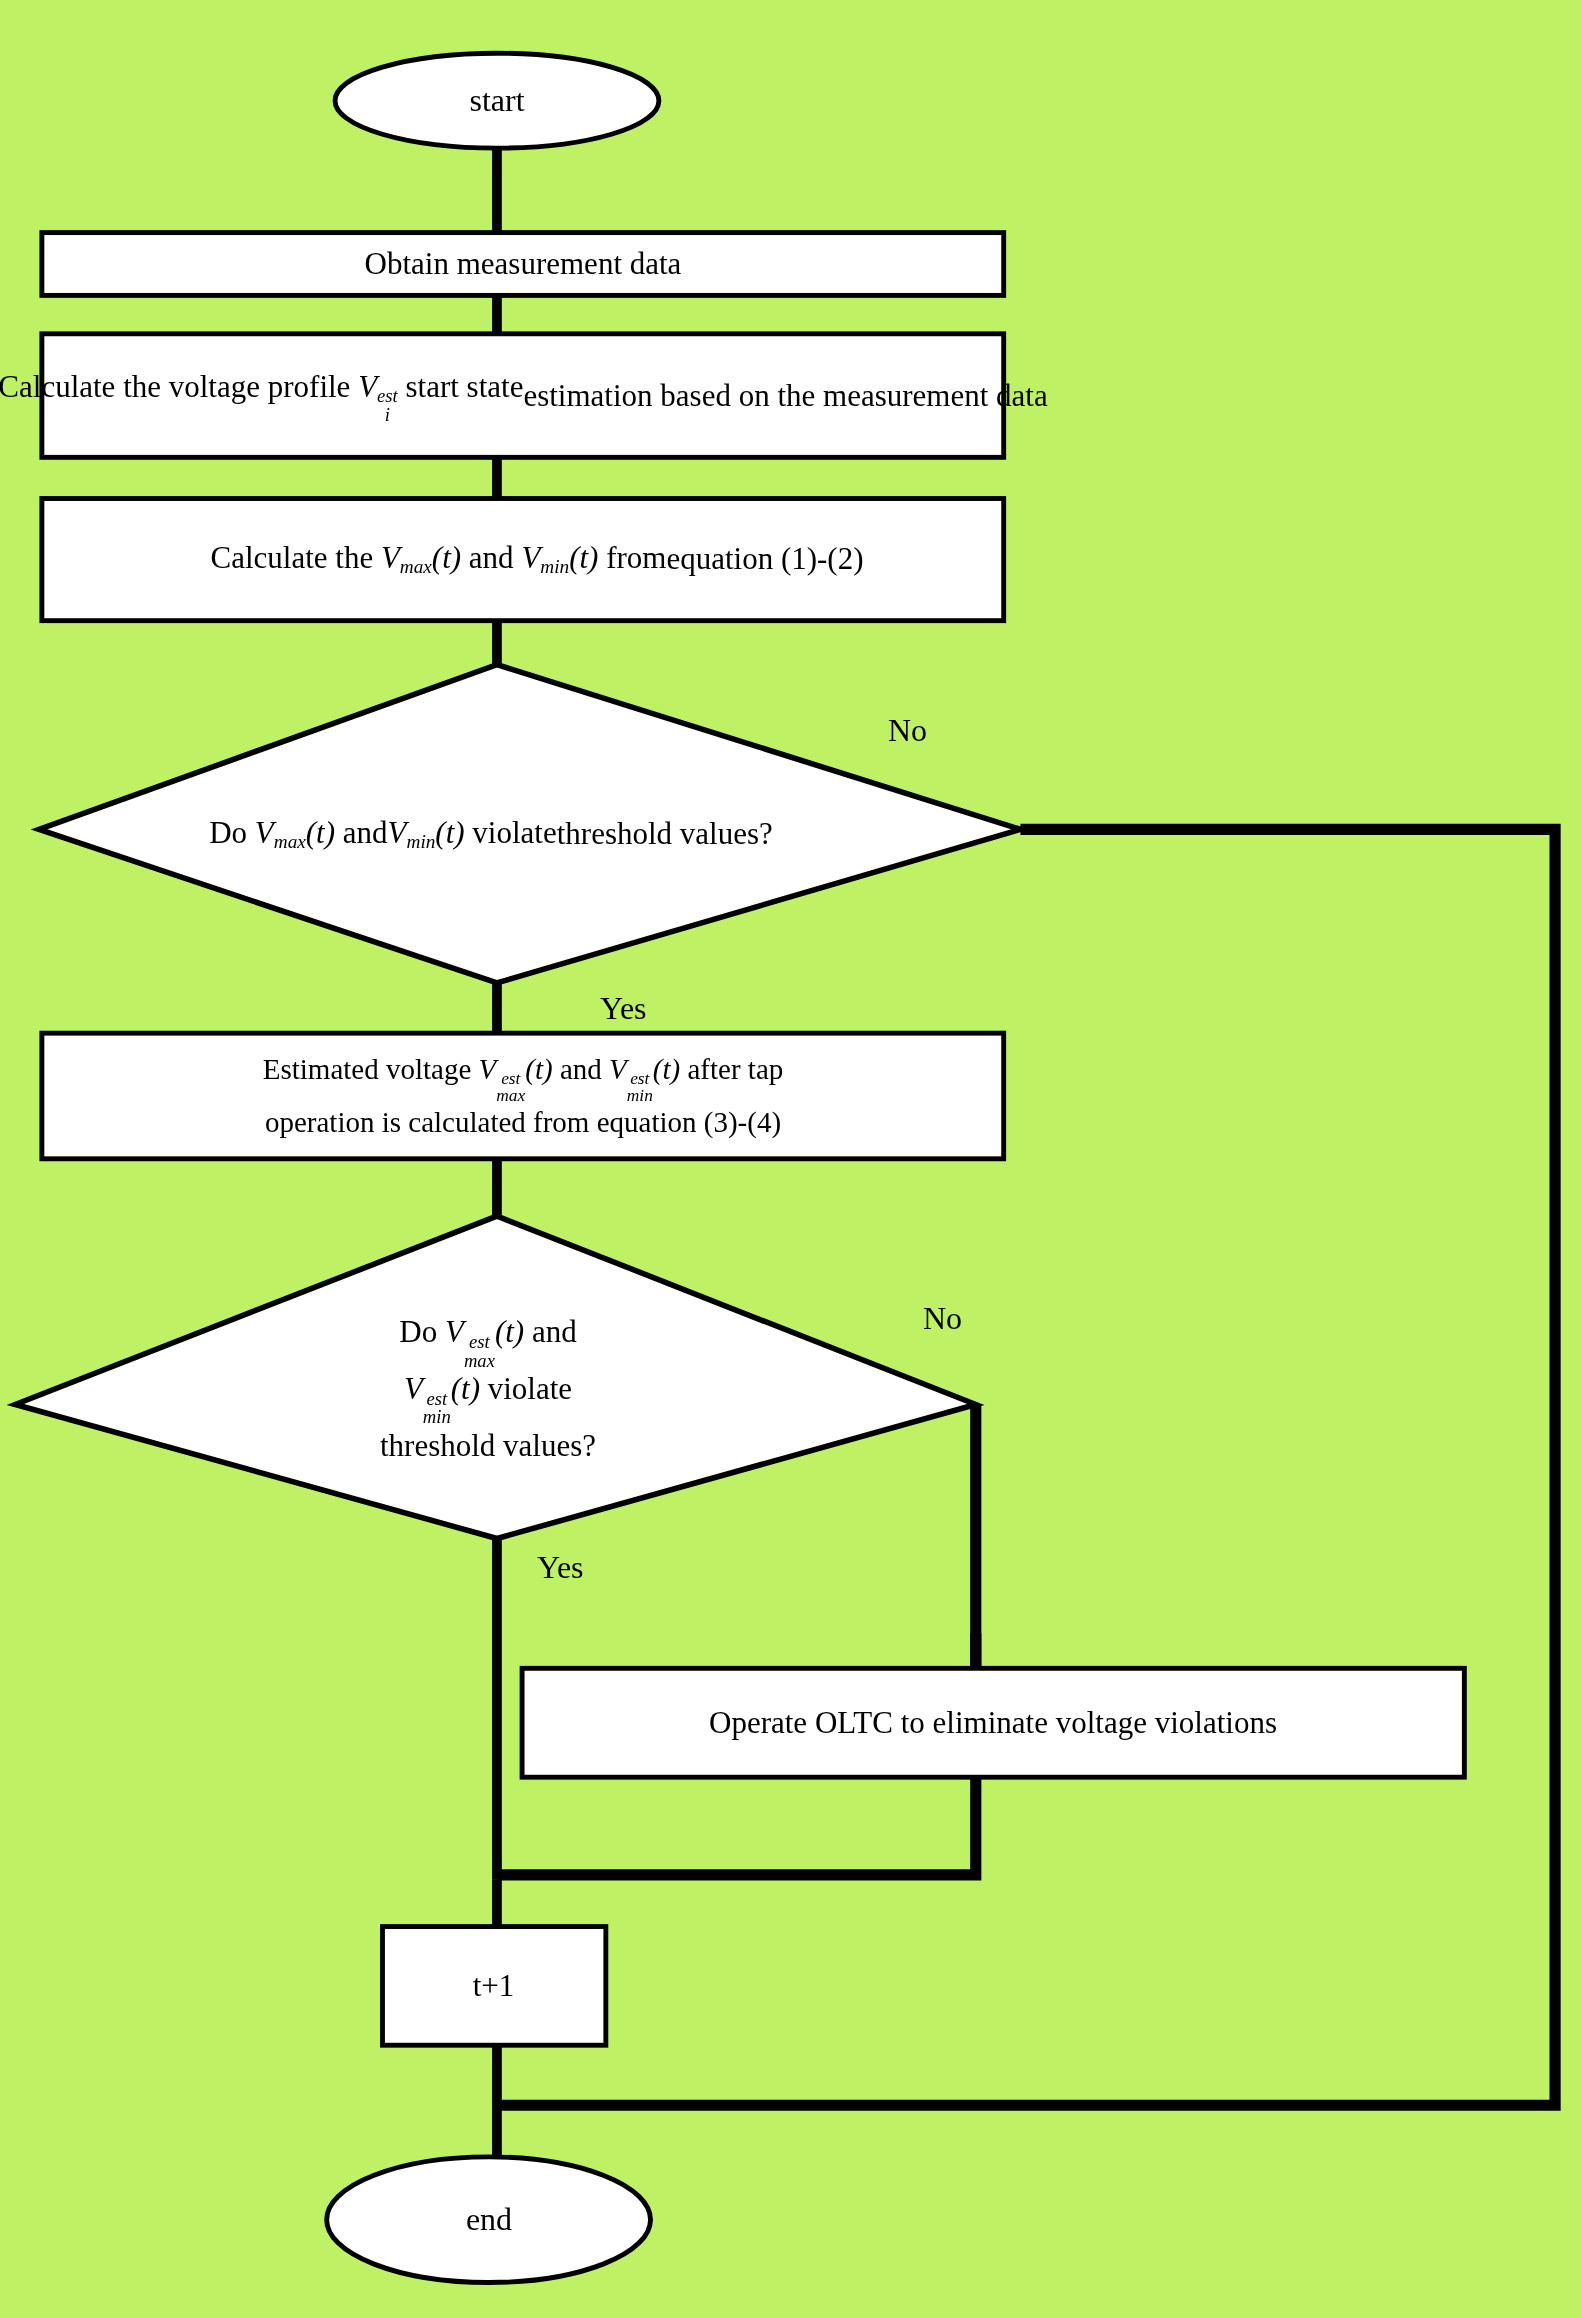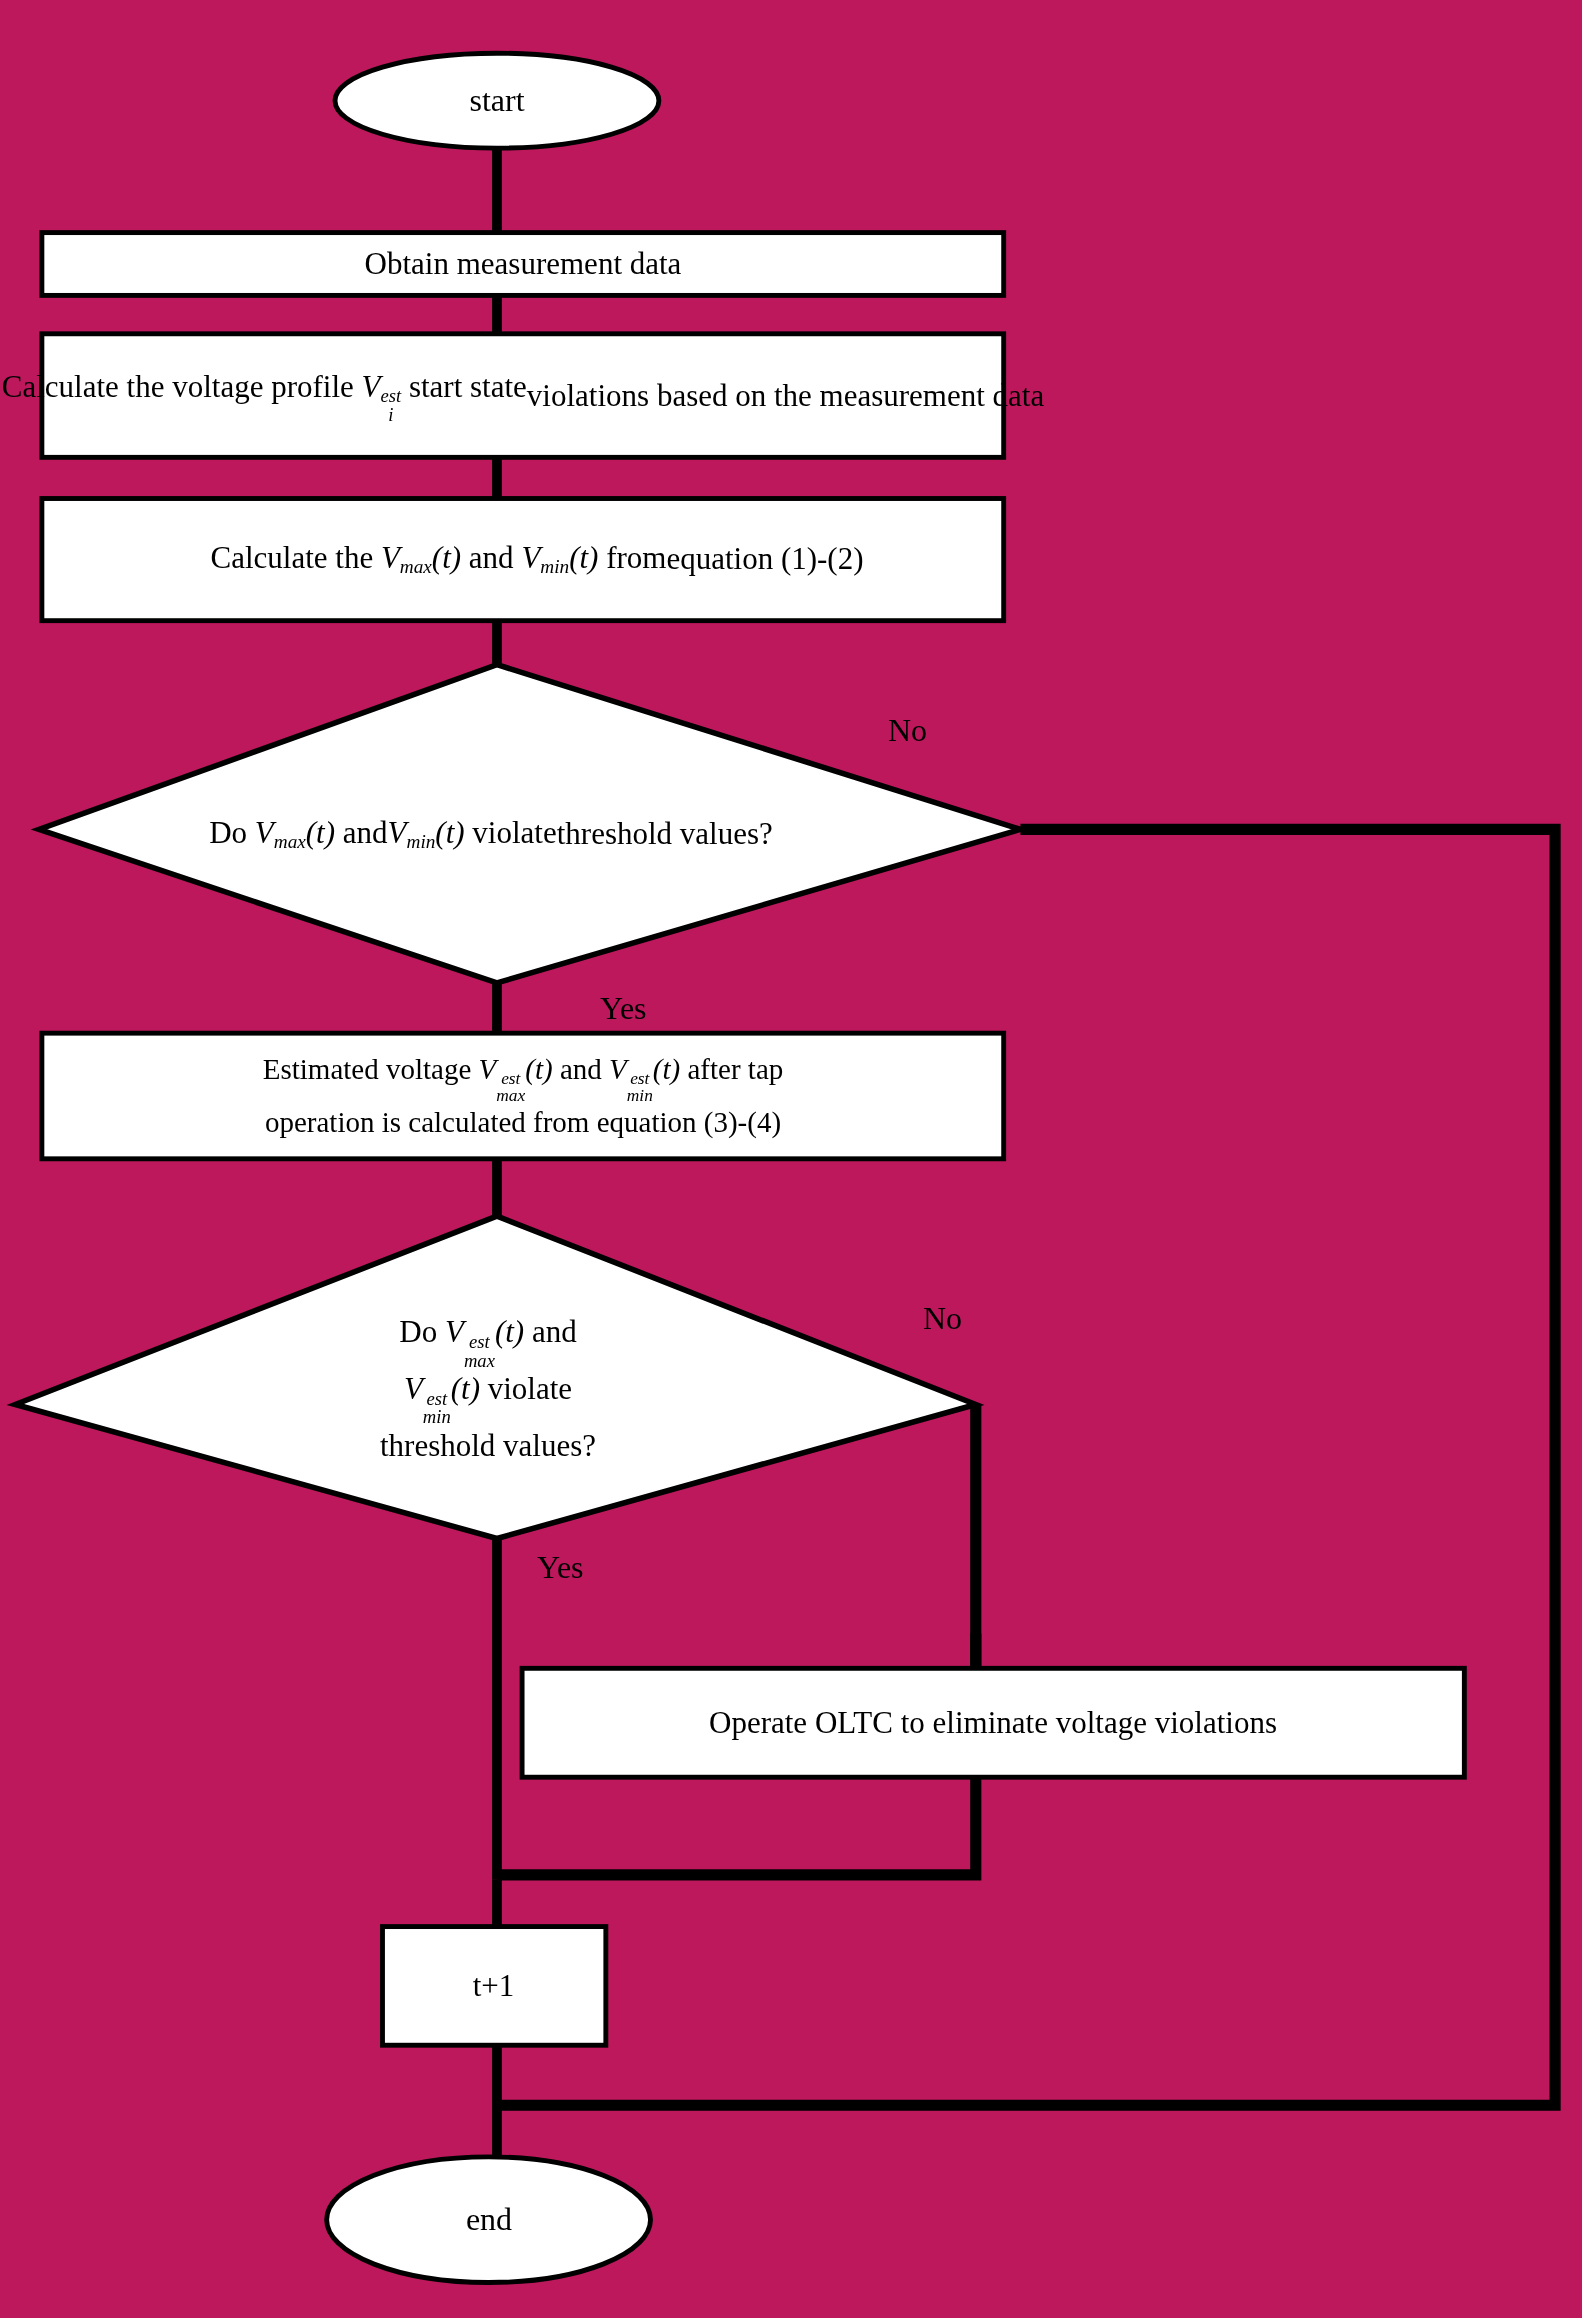--- a/index.html
+++ b/index.html
@@ -2,21 +2,21 @@
 <html style="font-size:11px"><head>
 <meta charset="utf-8">
 <title>Flowchart</title>
 <style>
   html,body{margin:0;padding:0;background:#ffffff;}
   body{
     width:1583px;height:2319px;
     font-family:"Liberation Serif","DejaVu Serif",serif;
     overflow:hidden;
   }
-  #stage{position:relative;width:1583px;height:2319px;background:#be185d;}
+  #stage{position:relative;width:1583px;height:2319px;background:#bef264;}
   svg#flow{position:absolute;left:0;top:0;width:1583px;height:2319px;}
   .shape-fill{fill:#ffffff;}
   .node-text{
     position:absolute;
     display:flex;
     align-items:center;
     justify-content:center;
     text-align:center;
     color:#000;
     line-height:1.22;
@@ -111,21 +111,21 @@
     <span>Obtain measurement data</span>
   </div>
 
   <div class="node-text f44" style="left:42px;top:334px;width:962px;height:124px;flex-direction:row;font-family:Liberation Serif, serif;">
     <div class="nowrapline">
       <span>Calculate the voltage profile </span><span class="mathv">V</span><span class="supsub">
           <span class="s1">est</span>
           <span class="s2">i</span>
         </span><span> start state</span>
     </div>
-    <div class="nowrapline">violations based on the measurement data</div>
+    <div class="nowrapline">estimation based on the measurement data</div>
   </div>
 
   <div class="node-text f44" style="left:56px;top:498px;width:962px;height:122px;flex-direction:row;">
     <div class="nowrapline">
       <span>Calculate the </span><span class="mathv">V</span><sub class="m">max</sub><span class="mathv">(t)</span><span> and </span><span class="mathv">V</span><sub class="m">min</sub><span class="mathv">(t)</span><span> from</span>
     </div>
     <div class="nowrapline">equation (1)-(2)</div>
   </div>
 
   <div class="node-text f44" style="left:219px;top:740px;width:544px;height:188px;flex-direction:row;">

